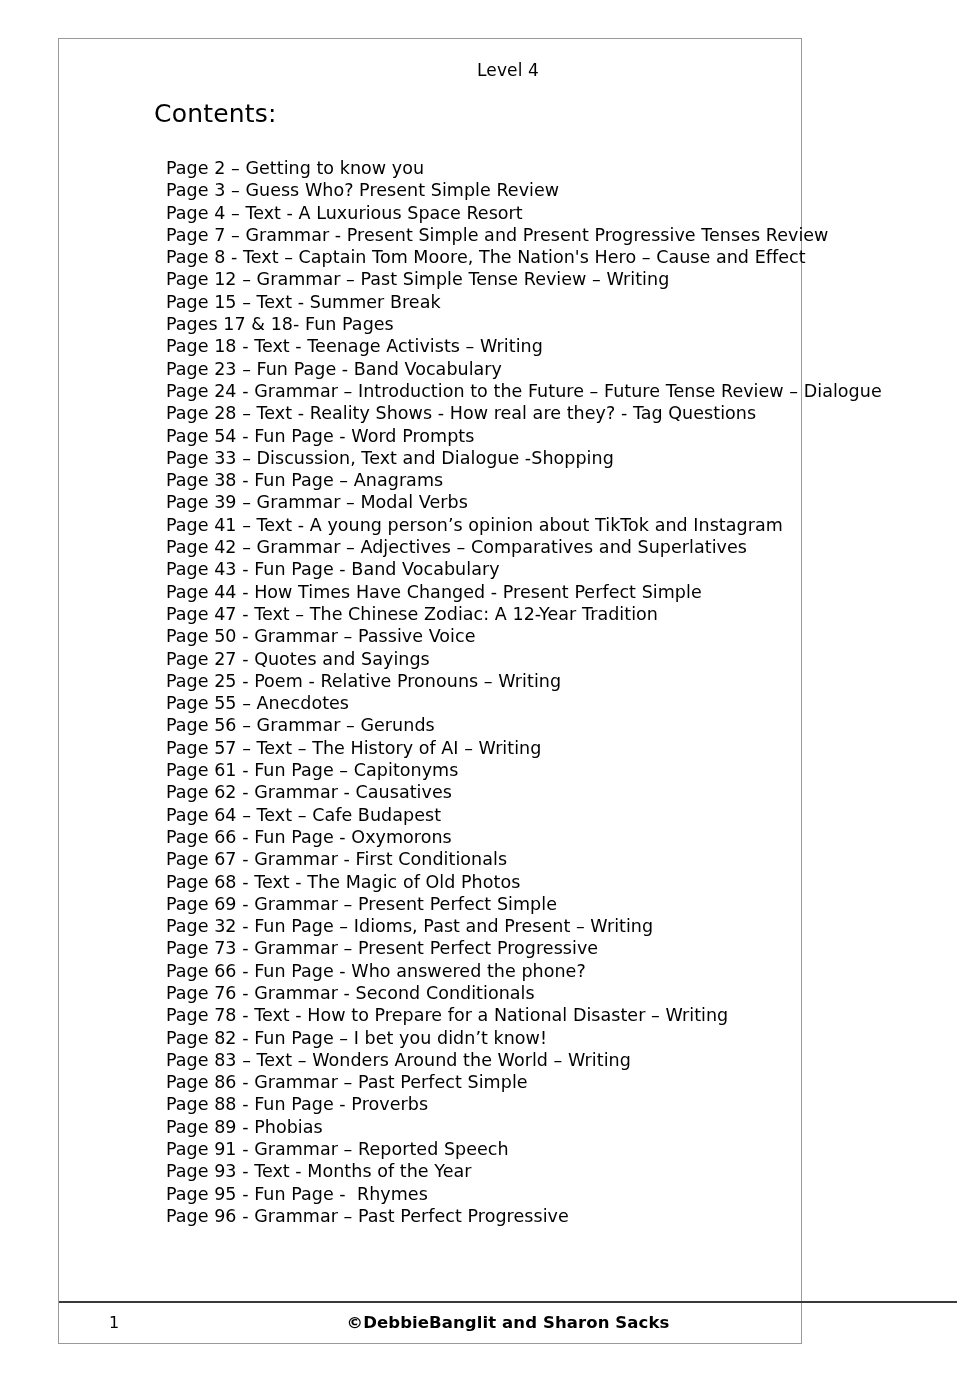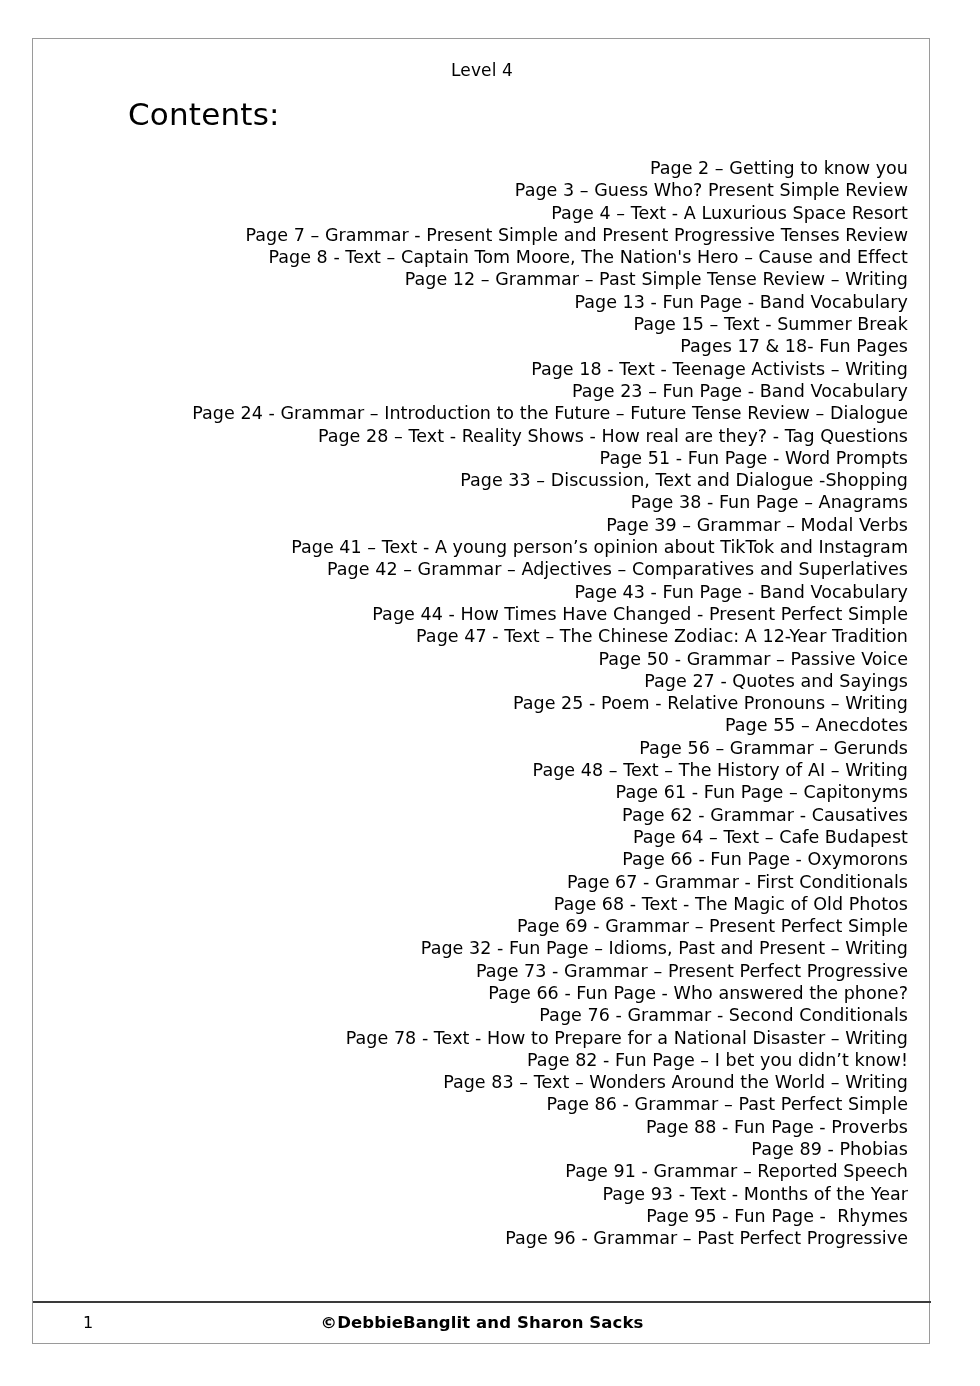--- a/index.html
+++ b/index.html
@@ -12,23 +12,23 @@
     height: 1386px;
     font-family: "DejaVu Sans", "Liberation Sans", sans-serif;
     color: #000000;
     position: relative;
     overflow: hidden;
   }
 
   
   .page-sheet {
     position: absolute;
-    left: 32px;
+    left: 58px;
     top: 38px;
-    width: 898px;
+    width: 744px;
     height: 1306px;
     border: 1px solid #9a9a9a;
     box-sizing: border-box;
     background: #ffffff;
   }
 
   
   .page-header {
     position: absolute;
     left: 0;
@@ -42,33 +42,32 @@
 
   
   .content-body {
     position: absolute;
     left: 95px;
     top: 60px;
     width: 780px;
   }
 
   .contents-heading {
-    font-size: 31px;
+    font-size: 25px;
     line-height: 30px;
     font-weight: 400;
     letter-spacing: 0.2px;
     margin: 0 0 28px 0;
     white-space: pre;
   }
 
   .toc-list {
     list-style: none;
-    margin: 0;
+    margin: 12px;
     padding: 0;
-    text-align: right;
   }
 
   .toc-entry {
     font-size: 17.5px;
     line-height: 22.3px;
     letter-spacing: 0.05px;
     white-space: pre;
     margin: 0;
     padding: 0;
   }
@@ -118,42 +117,41 @@
 
     <h1 class="contents-heading">Contents:</h1>
 
     <ul class="toc-list">
         <li class="toc-entry">Page 2 – Getting to know you</li>
         <li class="toc-entry">Page 3 – Guess Who? Present Simple Review</li>
         <li class="toc-entry">Page 4 – Text - A Luxurious Space Resort</li>
         <li class="toc-entry">Page 7 – Grammar - Present Simple and Present Progressive Tenses Review</li>
         <li class="toc-entry">Page 8 - Text – Captain Tom Moore, The Nation's Hero – Cause and Effect</li>
         <li class="toc-entry">Page 12 – Grammar – Past Simple Tense Review – Writing</li>
-        <li class="toc-entry">Page 13 - Fun Page - Band Vocabulary</li>
         <li class="toc-entry">Page 15 – Text - Summer Break</li>
         <li class="toc-entry">Pages 17 &amp; 18- Fun Pages</li>
         <li class="toc-entry">Page 18 - Text - Teenage Activists – Writing</li>
         <li class="toc-entry">Page 23 – Fun Page - Band Vocabulary</li>
         <li class="toc-entry">Page 24 - Grammar – Introduction to the Future – Future Tense Review – Dialogue</li>
         <li class="toc-entry">Page 28 – Text - Reality Shows - How real are they? - Tag Questions</li>
-        <li class="toc-entry">Page 51 - Fun Page - Word Prompts</li>
+        <li class="toc-entry">Page 54 - Fun Page - Word Prompts</li>
         <li class="toc-entry">Page 33 – Discussion, Text and Dialogue -Shopping</li>
         <li class="toc-entry">Page 38 - Fun Page – Anagrams</li>
         <li class="toc-entry">Page 39 – Grammar – Modal Verbs</li>
         <li class="toc-entry">Page 41 – Text - A young person’s opinion about TikTok and Instagram</li>
         <li class="toc-entry">Page 42 – Grammar – Adjectives – Comparatives and Superlatives</li>
         <li class="toc-entry">Page 43 - Fun Page - Band Vocabulary</li>
         <li class="toc-entry">Page 44 - How Times Have Changed - Present Perfect Simple</li>
         <li class="toc-entry">Page 47 - Text – The Chinese Zodiac: A 12-Year Tradition</li>
         <li class="toc-entry">Page 50 - Grammar – Passive Voice</li>
         <li class="toc-entry">Page 27 - Quotes and Sayings</li>
         <li class="toc-entry">Page 25 - Poem - Relative Pronouns – Writing</li>
         <li class="toc-entry">Page 55 – Anecdotes</li>
         <li class="toc-entry">Page 56 – Grammar – Gerunds</li>
-        <li class="toc-entry">Page 48 – Text – The History of AI – Writing</li>
+        <li class="toc-entry">Page 57 – Text – The History of AI – Writing</li>
         <li class="toc-entry">Page 61 - Fun Page – Capitonyms</li>
         <li class="toc-entry">Page 62 - Grammar - Causatives</li>
         <li class="toc-entry">Page 64 – Text – Cafe Budapest</li>
         <li class="toc-entry">Page 66 - Fun Page - Oxymorons</li>
         <li class="toc-entry">Page 67 - Grammar - First Conditionals</li>
         <li class="toc-entry">Page 68 - Text - The Magic of Old Photos</li>
         <li class="toc-entry">Page 69 - Grammar – Present Perfect Simple</li>
         <li class="toc-entry">Page 32 - Fun Page – Idioms, Past and Present – Writing</li>
         <li class="toc-entry">Page 73 - Grammar – Present Perfect Progressive</li>
         <li class="toc-entry">Page 66 - Fun Page - Who answered the phone?</li>

